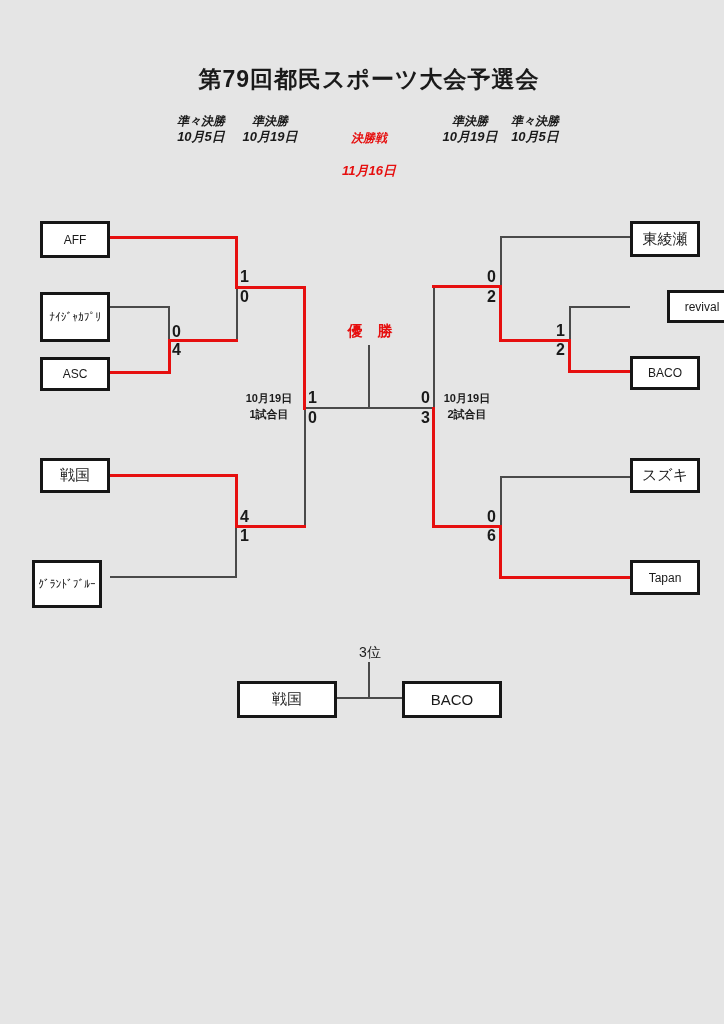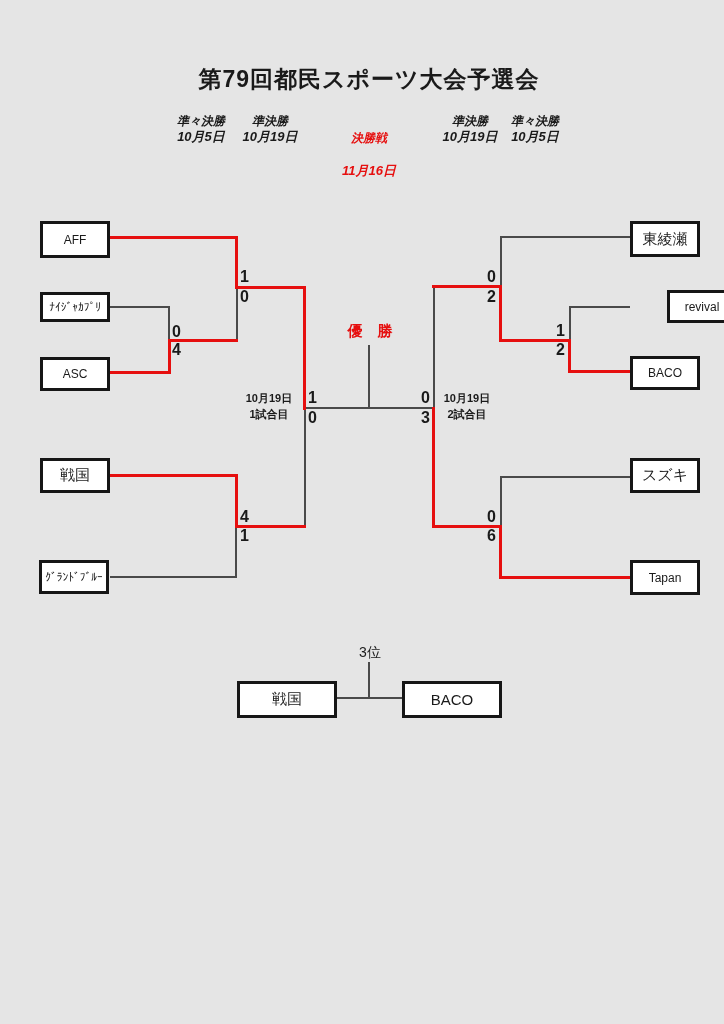--- a/index.html
+++ b/index.html
@@ -57,30 +57,30 @@
     <div class="rdate">10月19日</div>
   </div>
   <div class="round" style="left:493px;top:114px;">
     <div class="rname">準々決勝</div>
     <div class="rdate">10月5日</div>
   </div>
 
   <div class="box f14" style="left:40px;top:221px;height:37px;">
       <span>AFF</span>
     </div>
-  <div class="box f12" style="left:40px;top:292px;height:30px;">
+  <div class="box f12" style="left:40px;top:292px;height:50px;">
       <span>ﾅｲｼﾞｬｶﾌﾟﾘ</span>
     </div>
   <div class="box f14" style="left:40px;top:357px;height:34px;">
       <span>ASC</span>
     </div>
   <div class="box f15" style="left:40px;top:458px;height:35px;">
       <span>戦国</span>
     </div>
-  <div class="box f12" style="left:39px;top:560px;height:34px;">
+  <div class="box f12" style="left:32px;top:560px;height:48px;">
       <span>ｸﾞﾗﾝﾄﾞﾌﾞﾙｰ</span>
     </div>
 
   <div class="box f15" style="left:630px;top:221px;height:36px;">
       <span>東綾瀬</span>
     </div>
   <div class="box f14" style="left:630px;top:290px;height:33px;margin-left:37px;">
       <span>revival</span>
     </div>
   <div class="box f14" style="left:630px;top:356px;height:34px;">

